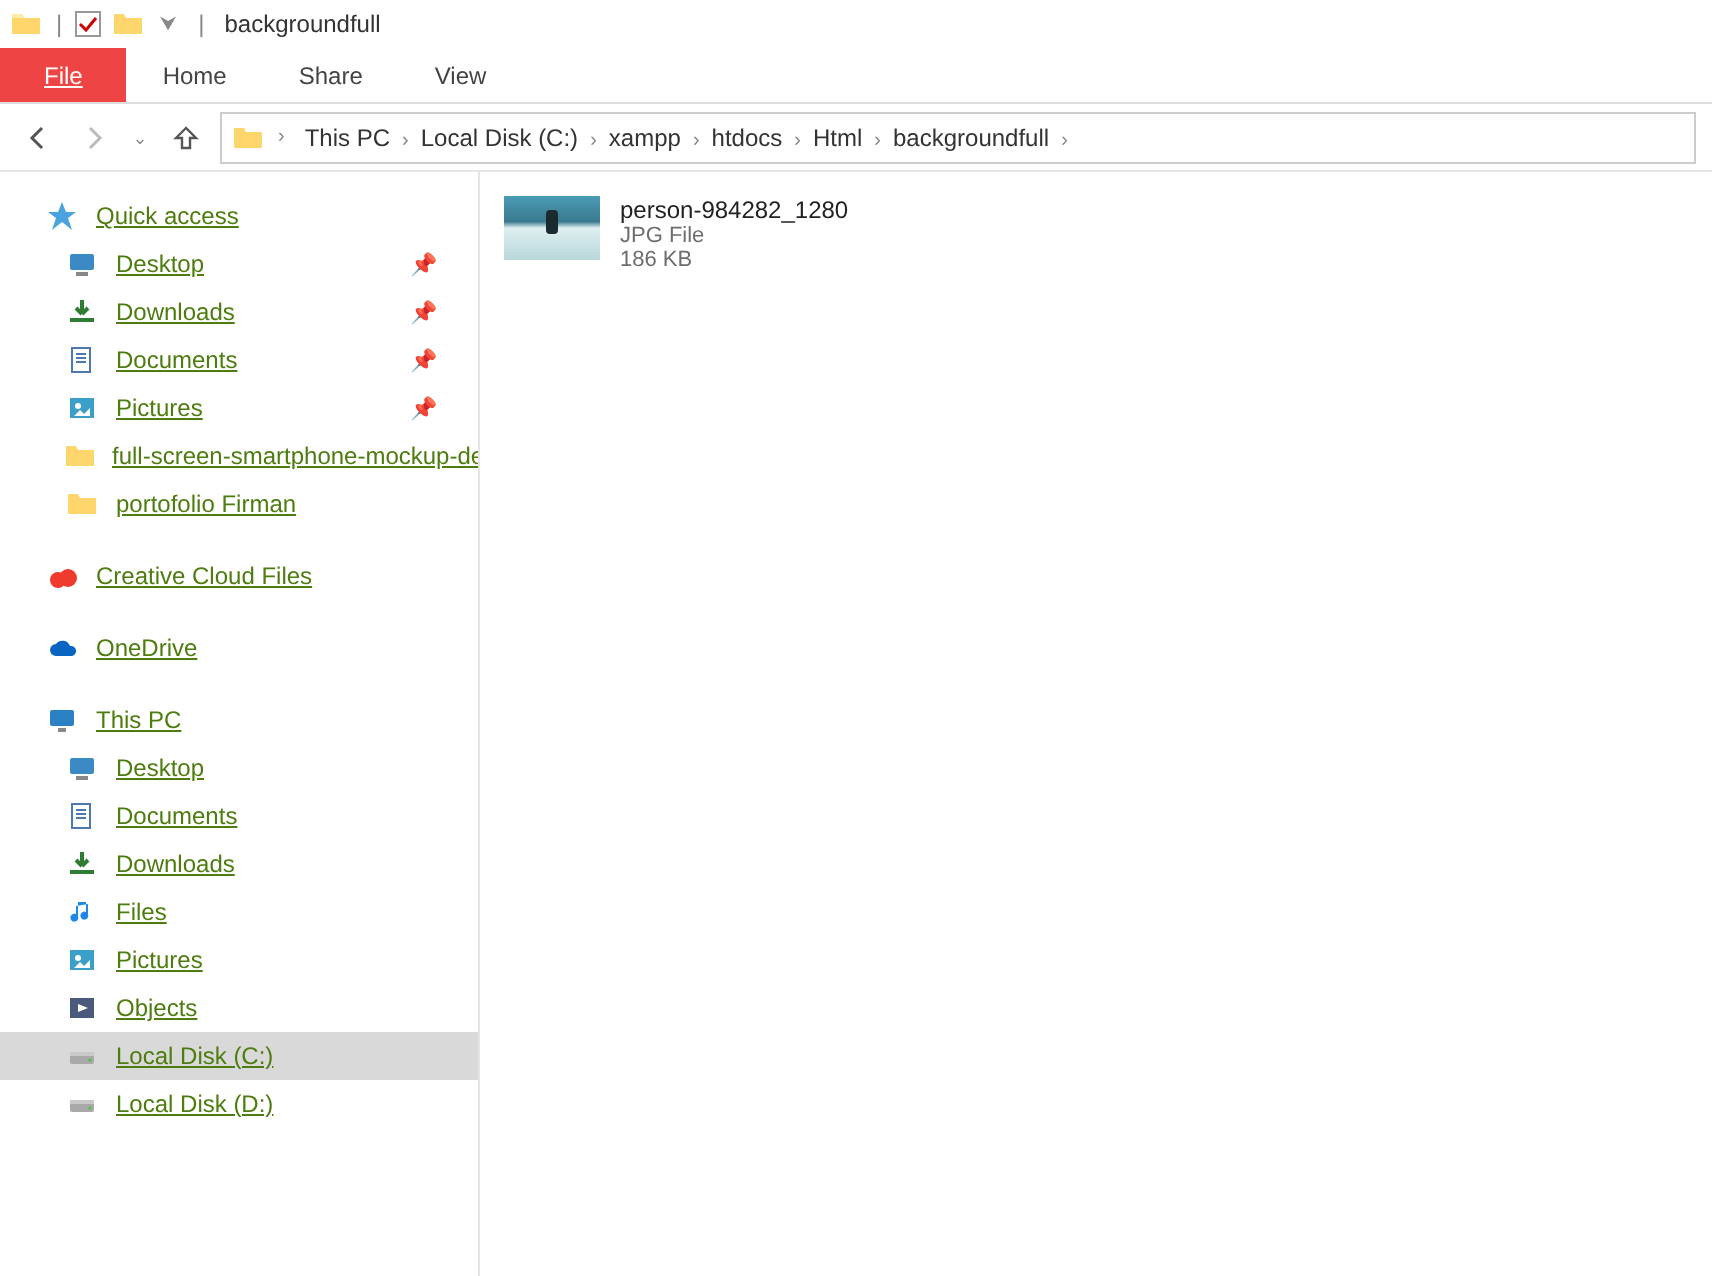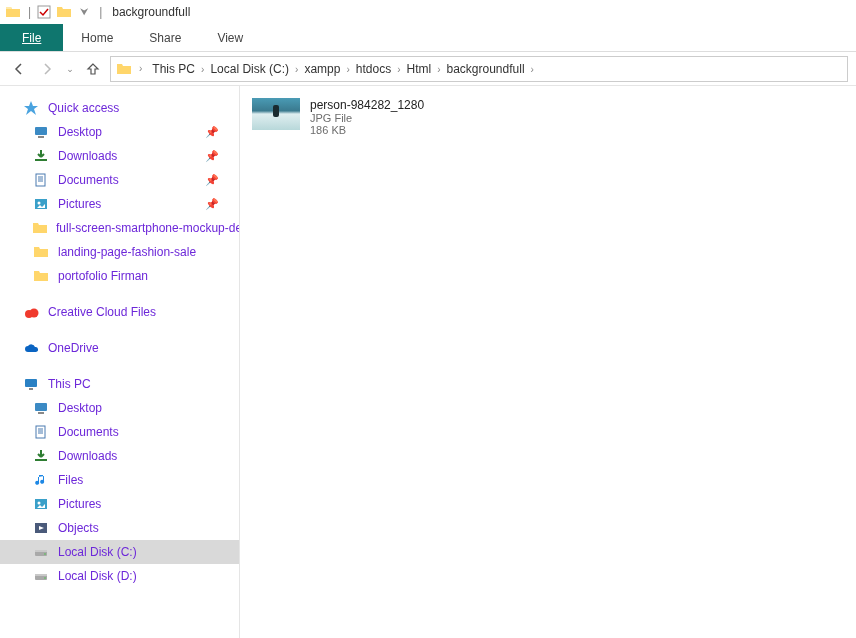--- a/index.html
+++ b/index.html
@@ -7,39 +7,39 @@
 
 
 .titlebar { height: 24px; display: flex; align-items: center; padding: 0 4px; background: #fff; }
 .titlebar .small-icon { width: 18px; height: 18px; margin-right: 2px; display: flex; align-items: center; justify-content: center; }
 .titlebar .sep { color: #888; margin: 0 4px; }
 .titlebar .title { margin-left: 6px; color: #333; }
 
 
 .ribbon { height: 28px; display: flex; align-items: stretch; border-bottom: 1px solid #ddd; background: #fff; }
 .ribbon .tab { padding: 0 18px; display: flex; align-items: center; color: #444; cursor: pointer; }
-.ribbon .tab.file { background: #0f766e; color: #fff; padding: 0 22px; text-decoration: underline; }
+.ribbon .tab.file { background: #ef4444; color: #fff; padding: 0 22px; text-decoration: underline; }
 
 
 .navbar { height: 34px; display: flex; align-items: center; padding: 4px 8px; border-bottom: 1px solid #e5e5e5; gap: 6px; }
 .navbtn { width: 22px; height: 22px; display: flex; align-items: center; justify-content: center; color: #666; cursor: pointer; }
 .navbtn.disabled { color: #bbb; }
 .address { flex: 1; display: flex; align-items: center; height: 26px; border: 1px solid #ccc; padding: 0 4px; gap: 4px; }
 .crumb { padding: 2px 4px; color: #333; cursor: pointer; }
 .crumb-sep { color: #888; padding: 0 2px; font-size: 10px; }
 
 
 .body { display: flex; height: calc(638px - 24px - 28px - 34px); }
 
 
 .navpane { width: 240px; border-right: 1px solid #e5e5e5; overflow: hidden; padding-top: 10px; }
 .nitem { display: flex; align-items: center; height: 24px; padding-left: 22px; gap: 8px; cursor: pointer; white-space: nowrap; overflow: hidden; text-overflow: ellipsis; }
 .nitem.depth1 { padding-left: 32px; text-align: right; }
 .nitem.selected { background: #d9d9d9; }
-.nitem .lbl { color: #6d28d9; }
+.nitem .lbl { color: #4d7c0f; text-decoration: underline; }
 .nitem .pin { margin-left: auto; margin-right: 20px; color: #888; font-size: 11px; }
 .navspacer { height: 12px; }
 
 
 .content { flex: 1; padding: 12px; }
 .file-item { display: flex; gap: 10px; width: 280px; cursor: pointer; }
 .thumb { width: 48px; height: 32px; background: linear-gradient(180deg, #4a9bb5 0%, #3a7a8f 40%, #dfeef0 50%, #b8d8da 100%); position: relative; }
 .thumb::after { content:""; position:absolute; left:50%; top:40%; transform:translate(-50%,-50%); width:6px; height:12px; background:#1a2a2f; border-radius:2px; }
 .file-meta .name { color: #222; }
 .file-meta .type, .file-meta .size { color: #6d6d6d; font-size: 11px; }
@@ -161,28 +161,20 @@
           <span class="lbl">Pictures</span>
           <span class="pin">📌</span>
         </div>
         <div class="nitem depth1">
           <span class="ico">
             <svg width="16" height="16" viewBox="0 0 16 16">
               <path fill="#ffd66b" d="M1 3h5l1 2h8v8H1z"></path>
             </svg>
           </span>
           <span class="lbl">full-screen-smartphone-mockup-design</span>
-        </div>
-        <div class="nitem depth1">
-          <span class="ico">
-            <svg width="16" height="16" viewBox="0 0 16 16">
-              <path fill="#ffd66b" d="M1 3h5l1 2h8v8H1z"></path>
-            </svg>
-          </span>
-          <span class="lbl">landing-page-fashion-sale</span>
         </div>
         <div class="nitem depth1">
           <span class="ico">
             <svg width="16" height="16" viewBox="0 0 16 16">
               <path fill="#ffd66b" d="M1 3h5l1 2h8v8H1z"></path>
             </svg>
           </span>
           <span class="lbl">portofolio Firman</span>
         </div>
       </div>

